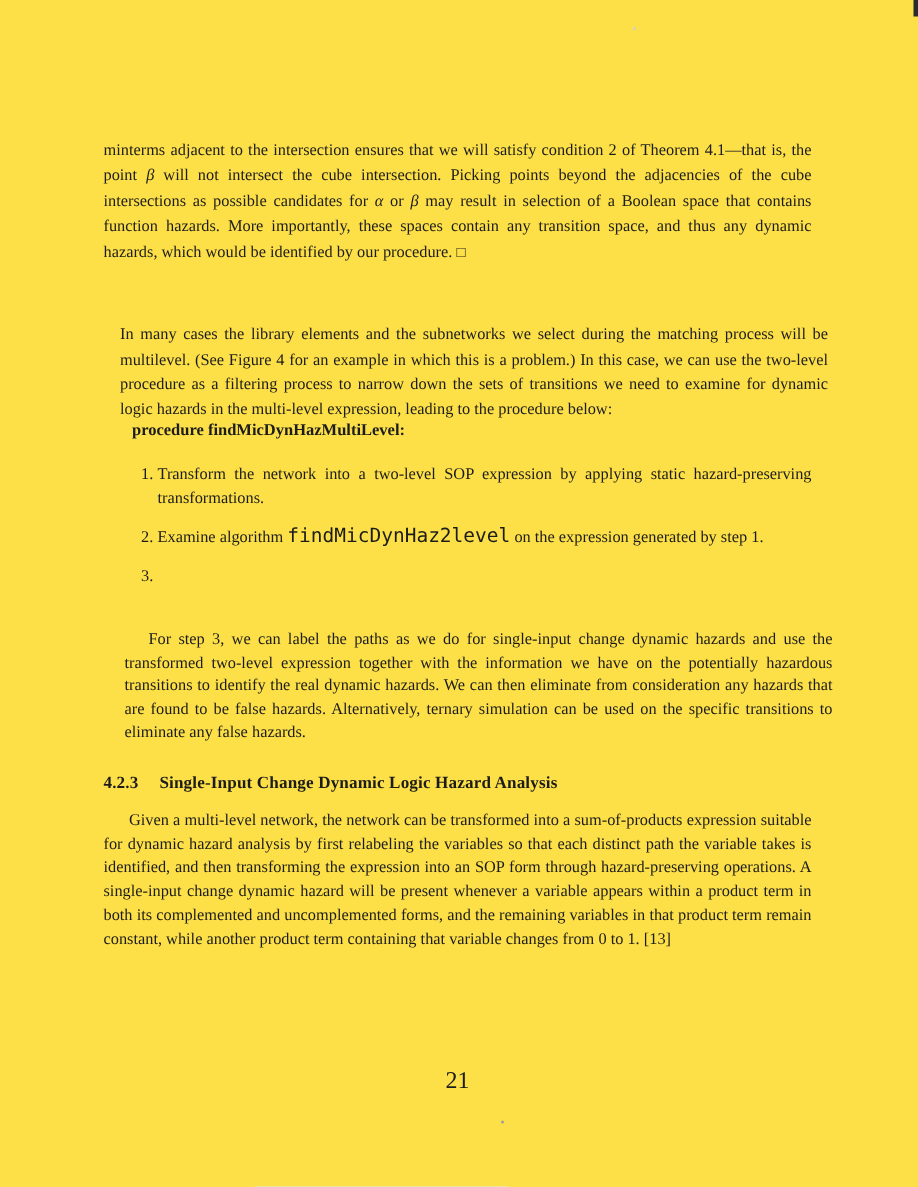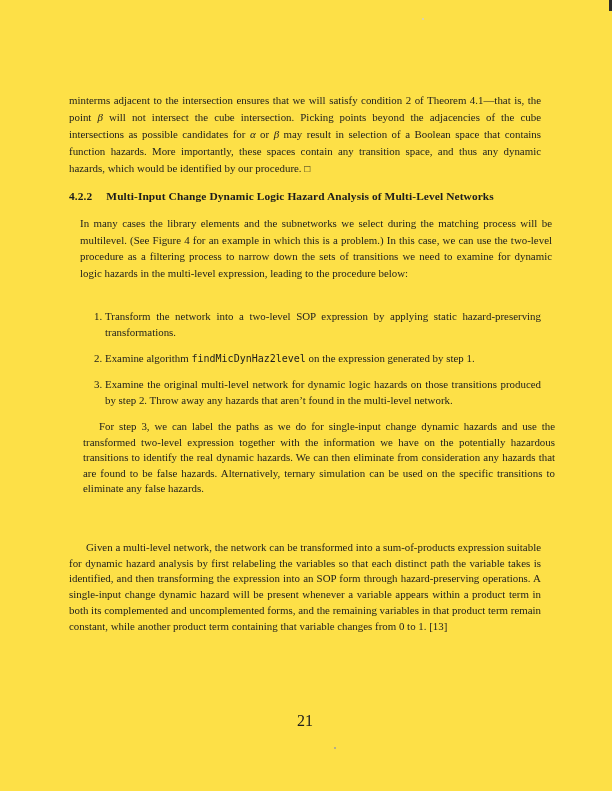--- a/index.html
+++ b/index.html
@@ -48,21 +48,21 @@
     text-align: justify;
     padding-left: 11px;
   }
   .li1 { top: 308px; }
   .li2 { top: 350px; }
   .li3 { top: 376px; }
   .list-item .li-num { position: absolute; left: 0; top: 0; }
   .it { font-style: italic; }
   .mono {
     font-family: "DejaVu Sans Mono", "Liberation Mono", monospace;
-    font-size: 10px;
+    font-size: 13px;
   }
   .qed { font-size: 10px; }
   .pageno {
     left: 69px; top: 712px; width: 472px;
     text-align: center;
     font-size: 16px;
   }
   
   .art-corner {
     position: absolute; right: 0; top: 0;
@@ -82,33 +82,34 @@
 <body>
 
 <div class="page">
 
   <div class="art-corner"></div>
   <div class="art-dot1"></div>
   <div class="art-dot2"></div>
 
   <p class="block body-text p1"><span>minterms adjacent to the intersection ensures that we will satisfy condition 2 of Theorem 4.1—that is, the point </span><span class="it">β</span><span> will not intersect the cube intersection.  Picking points beyond the adjacencies of the cube intersections as possible candidates for </span><span class="it">α</span><span> or </span><span class="it">β</span><span> may result in selection of a Boolean space that contains function hazards.  More importantly, these spaces contain any transition space, and thus any dynamic hazards, which would be identified by our procedure. </span><span class="qed">□</span></p>
 
-  <h3 class="block heading h422"><span class="num">4.2.2</span><span>Multi-Input Change Dynamic Logic Hazard Analysis of Multi-Level Networks</span></h3>
 
   <p class="block body-text p2">In many cases the library elements and the subnetworks we select during the matching process will be multilevel.  (See Figure 4 for an example in which this is a problem.)  In this case, we can use the two-level procedure as a filtering process to narrow down the sets of transitions we need to examine for dynamic logic hazards in the multi-level expression, leading to the procedure below:</p>
 
+  <p class="block proc">procedure findMicDynHazMultiLevel:</p>
 
   <div class="list-item li1"><span class="li-num">1.</span><span>Transform the network into a two-level SOP expression by applying static hazard-preserving transformations.</span></div>
 
   <div class="list-item li2"><span class="li-num">2.</span><span>Examine algorithm </span><span class="mono">findMicDynHaz2level</span><span> on the expression generated by step 1.</span></div>
 
-  <div class="list-item li3"><span class="li-num">3.</span><span>Examine the original multi-level network for dynamic logic hazards on those transitions produced by step 2.  Throw away any hazards that aren’t found in the multi-level network.</span></div>
+  <div class="list-item li3"><span class="li-num">3.</span></div>
 
   <p class="block body-text p3">For step 3, we can label the paths as we do for single-input change dynamic hazards and use the transformed two-level expression together with the information we have on the potentially hazardous transitions to identify the real dynamic hazards.  We can then eliminate from consideration any hazards that are found to be false hazards.  Alternatively, ternary simulation can be used on the specific transitions to eliminate any false hazards.</p>
 
+  <h3 class="block heading h423"><span class="num">4.2.3</span><span>Single-Input Change Dynamic Logic Hazard Analysis</span></h3>
 
   <div class="block body-text p45">
     <p class="indent">Given a multi-level network, the network can be transformed into a sum-of-products expression suitable for dynamic hazard analysis by first relabeling the variables so that each distinct path the variable takes is identified, and then transforming the expression into an SOP form through hazard-preserving operations.  A single-input change dynamic hazard will be present whenever a variable appears within a product term in both its complemented and uncomplemented forms, and the remaining variables in that product term remain constant, while another product term containing that variable changes from 0 to 1. [13]</p>
   </div>
 
   <div class="block pageno">21</div>
 
 </div>
 
 </body></html>

